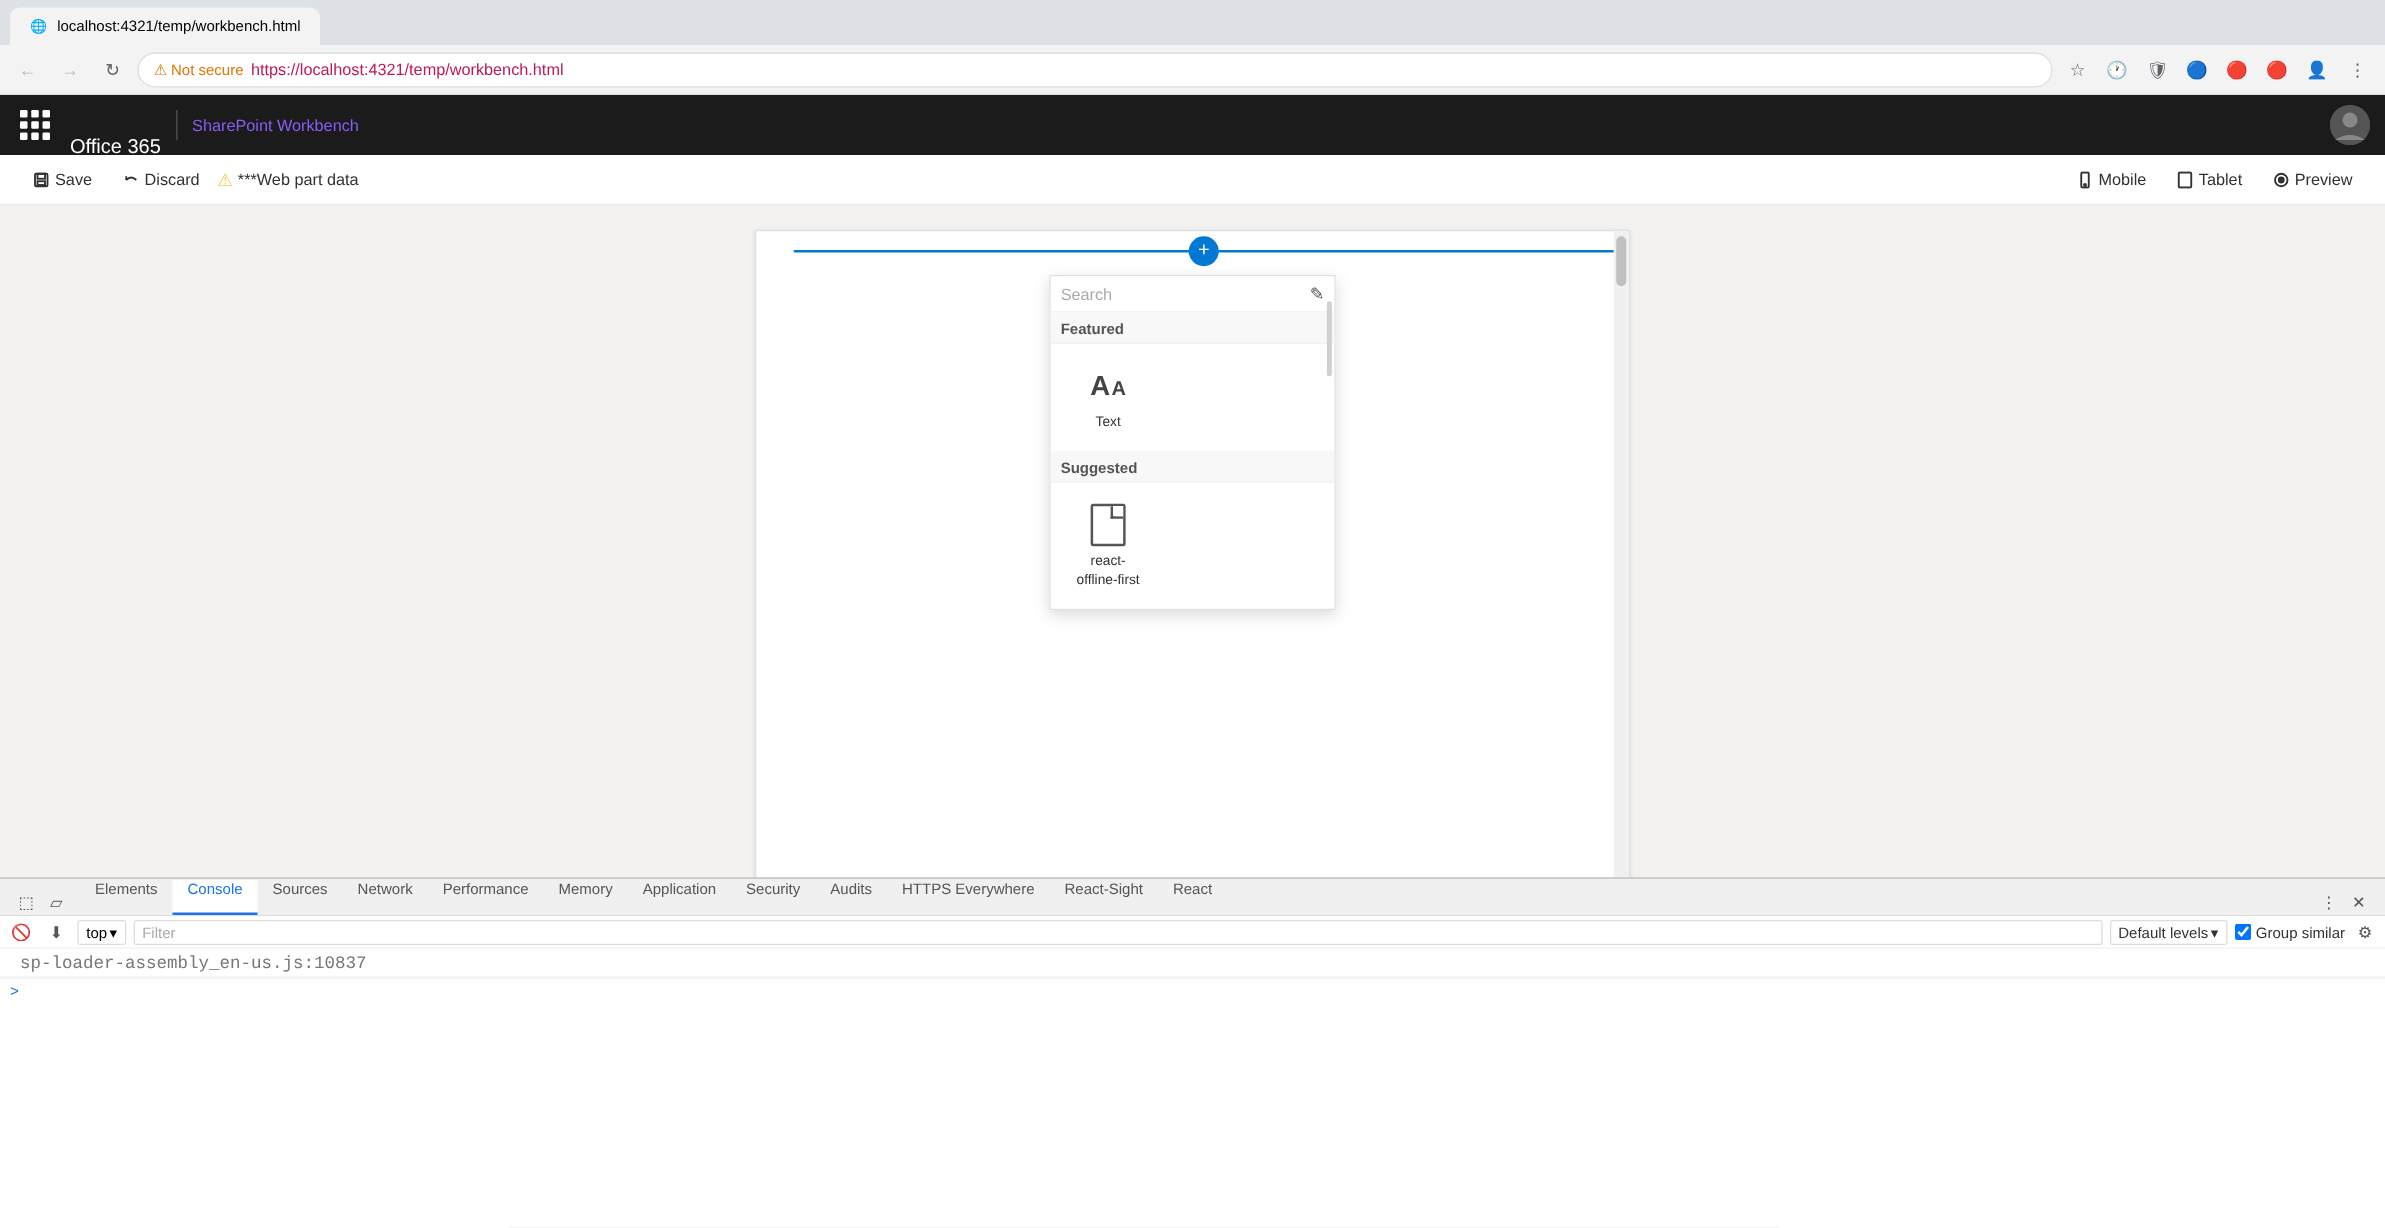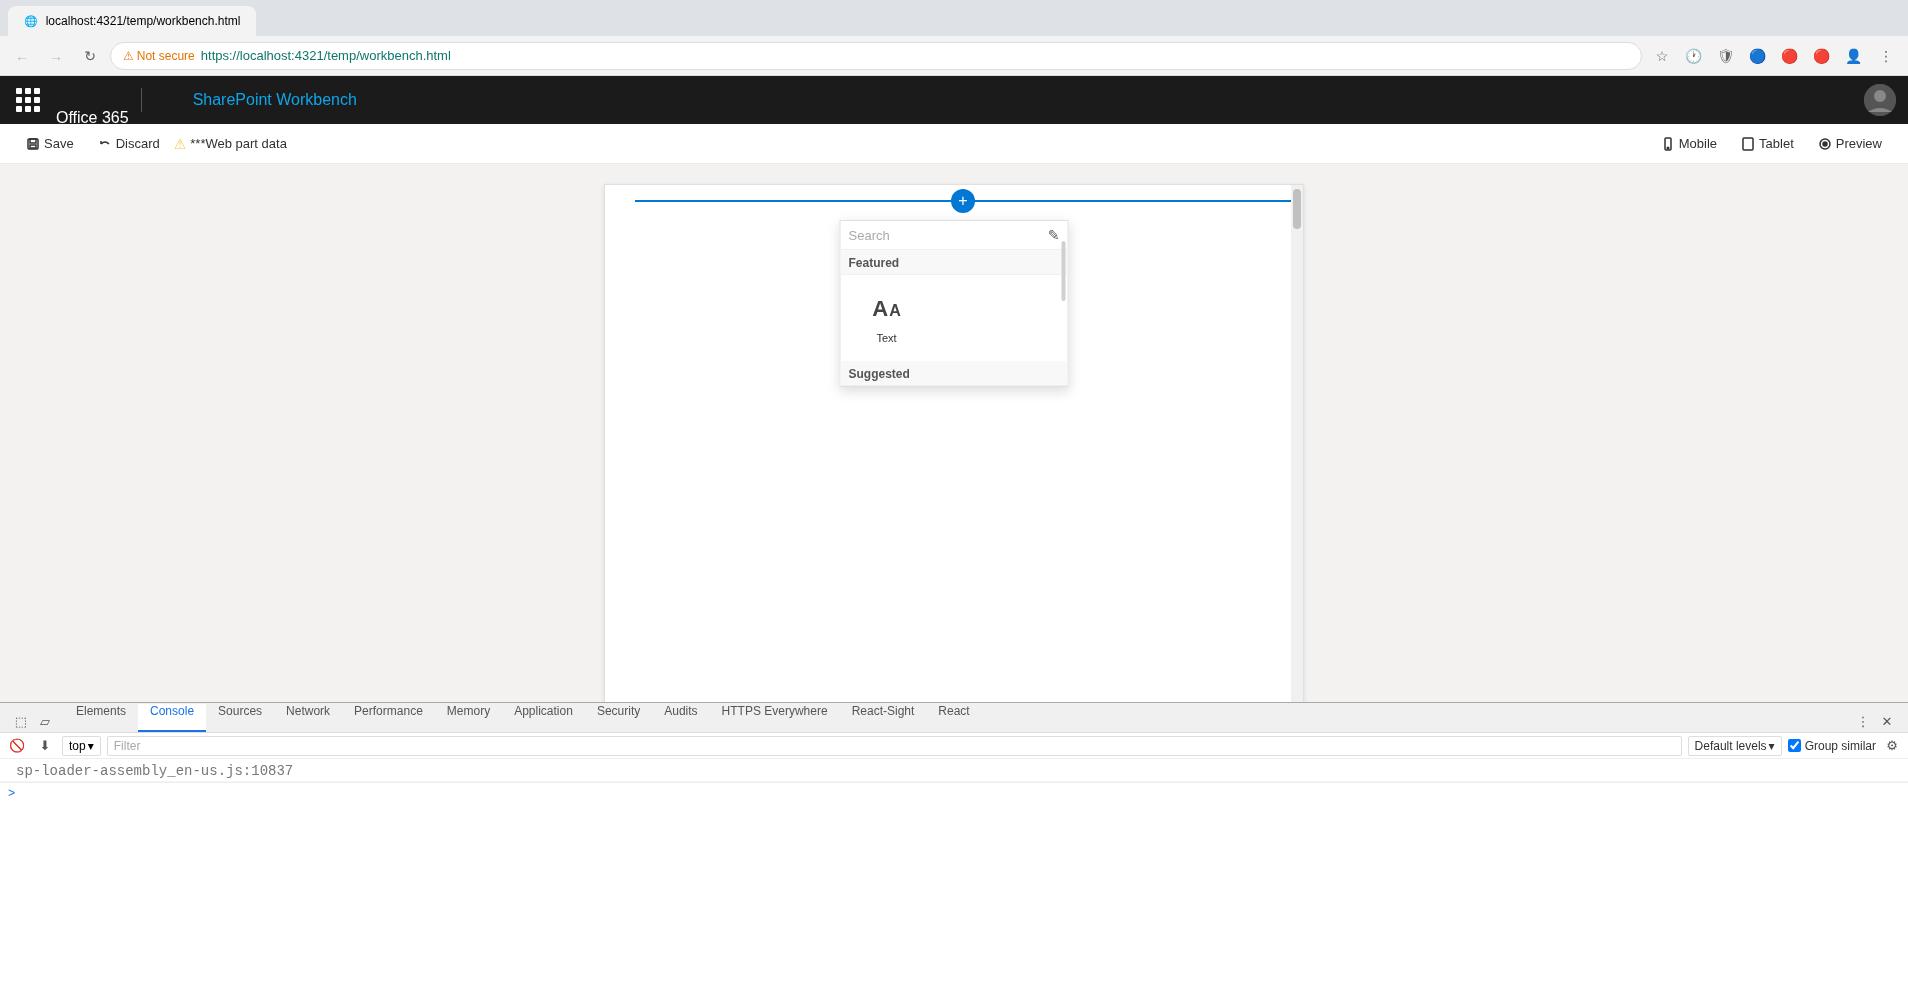--- a/index.html
+++ b/index.html
@@ -57,21 +57,21 @@
       align-items: center;
       padding: 0 12px;
       gap: 6px;
       font-size: 13px;
     }
     .address-bar .insecure {
       color: #e37400;
       display: flex; align-items: center; gap: 3px;
       font-size: 12px;
     }
-    .address-bar .url { color: #0f766e; font-size: 13px; }
+    .address-bar .url { color: #be185d; font-size: 13px; }
     .browser-actions {
       display: flex; align-items: center; gap: 4px;
     }
     .browser-action-btn {
       width: 28px; height: 28px;
       border: none; background: none; cursor: pointer;
       border-radius: 50%;
       display: flex; align-items: center; justify-content: center;
       font-size: 14px; color: #5f6368;
     }
@@ -99,23 +99,22 @@
       color: white;
       font-size: 16px;
       font-weight: 400;
       margin-top: 35px;
     }
     .app-divider {
       width: 1px; height: 24px;
       background: #555;
     }
     .app-subtitle {
-      color: #0ea5e9;
-      font-size: 16px;
-      margin-left: 39px;
+      color: #8b5cf6;
+      font-size: 13px;
     }
     .app-bar-spacer { flex: 1; }
     .app-avatar {
       width: 32px; height: 32px;
       border-radius: 50%;
       background: #555;
       display: flex; align-items: center; justify-content: center;
       color: white; font-size: 14px;
     }
 
@@ -612,20 +611,28 @@
               <div class="picker-item-icon">
                 <div class="text-icon">
                   <span class="text-icon-a1">A</span>
                     <span class="text-icon-a2">A</span>
                 </div>
               </div>
               <div class="picker-item-label">Text</div>
             </div>
           </div>
           <div class="picker-section-header">Suggested</div>
+          <div class="picker-items">
+            <div class="picker-item">
+              <div class="picker-item-icon">
+                <div class="file-icon"></div>
+              </div>
+              <div class="picker-item-label">react-offline-first</div>
+            </div>
+          </div>
           <div class="picker-scrollbar">
             <div class="picker-scrollbar-thumb"></div>
           </div>
         </div>
 
         <div class="canvas-scrollbar">
           <div class="canvas-scrollbar-thumb"></div>
         </div>
       </div>
     </div>

